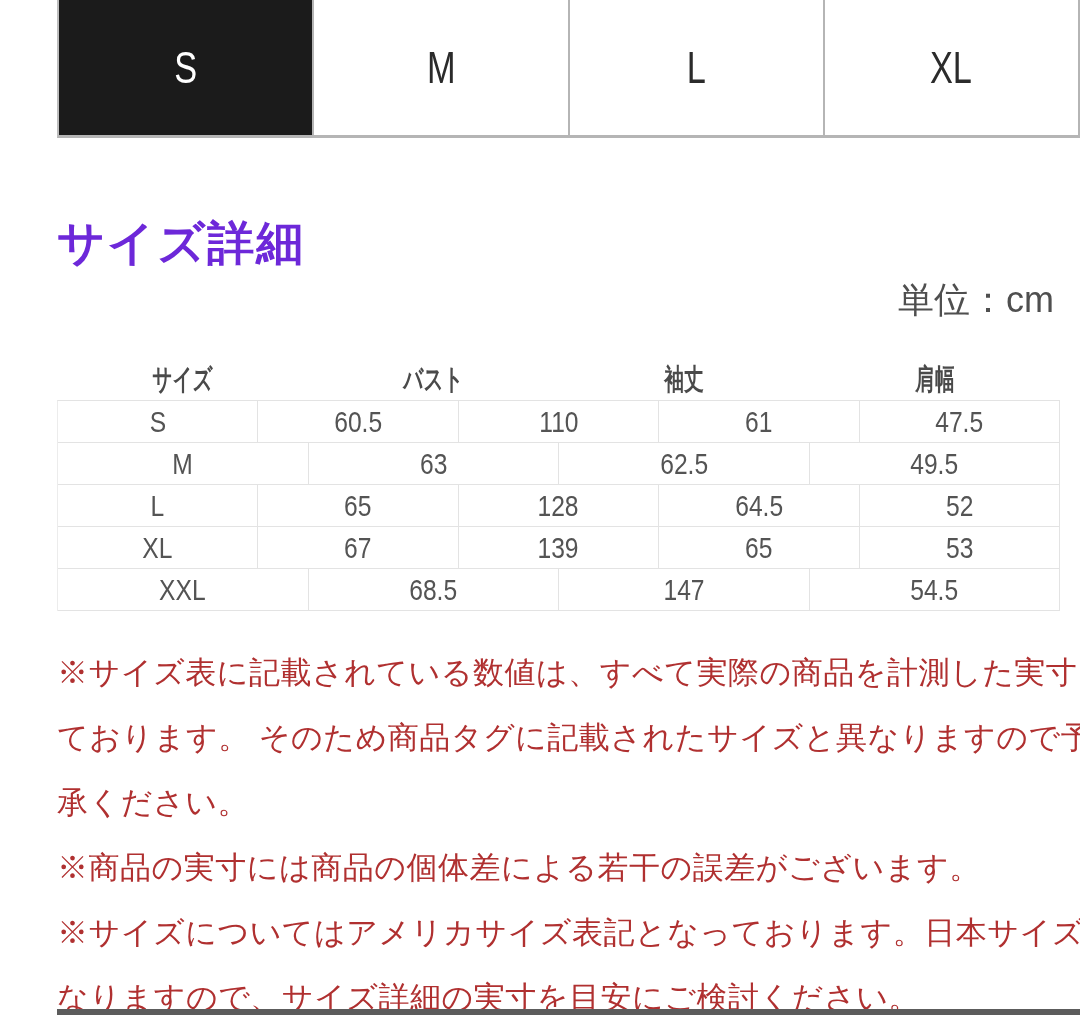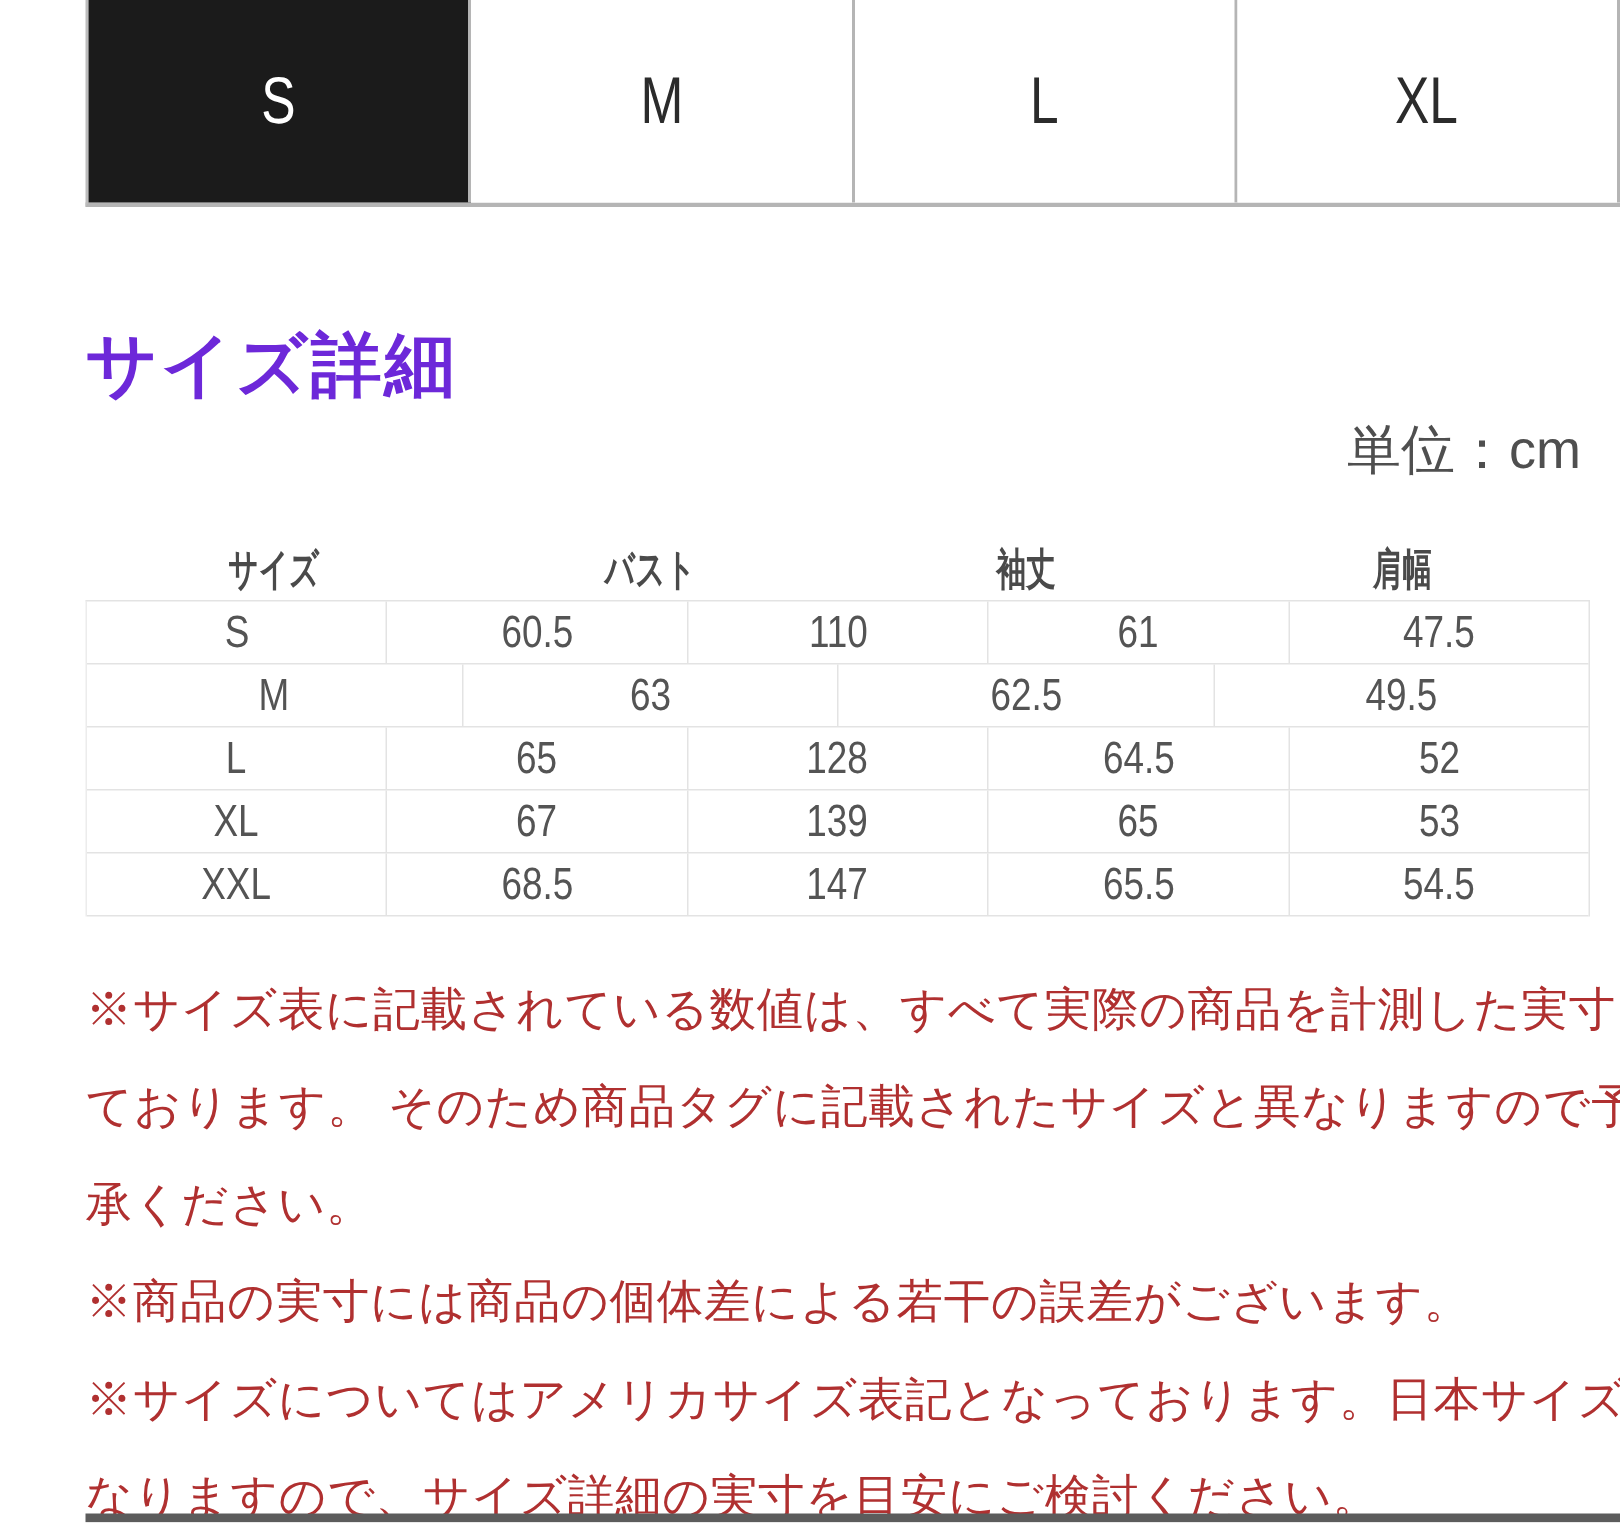--- a/index.html
+++ b/index.html
@@ -167,23 +167,20 @@
         <div class="td">
             <span class="cond">XXL</span>
           </div>
         <div class="td">
             <span class="cond">68.5</span>
           </div>
         <div class="td">
             <span class="cond">147</span>
           </div>
         <div class="td">
-            <span class="cond">65.5</span>
-          </div>
-        <div class="td">
             <span class="cond">54.5</span>
           </div>
       </div>
     </div>
   </div>
 
   <div class="notes">
     <span class="note-line">※サイズ表に記載されている数値は、すべて実際の商品を計測した実寸となっ</span>
     <span class="note-line">ております。 そのため商品タグに記載されたサイズと異なりますので予めご了</span>
     <span class="note-line">承ください。</span>

